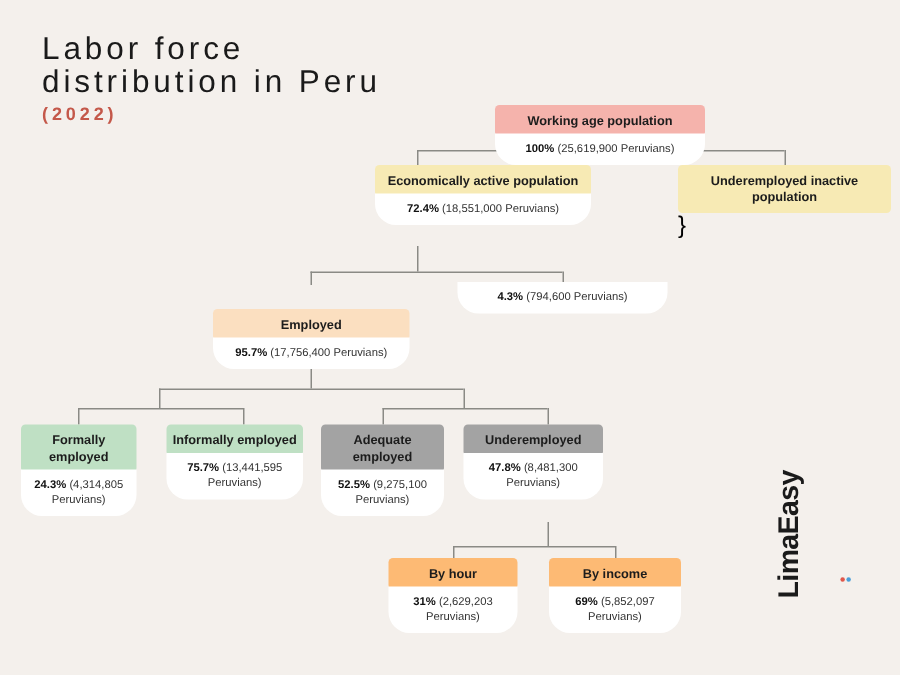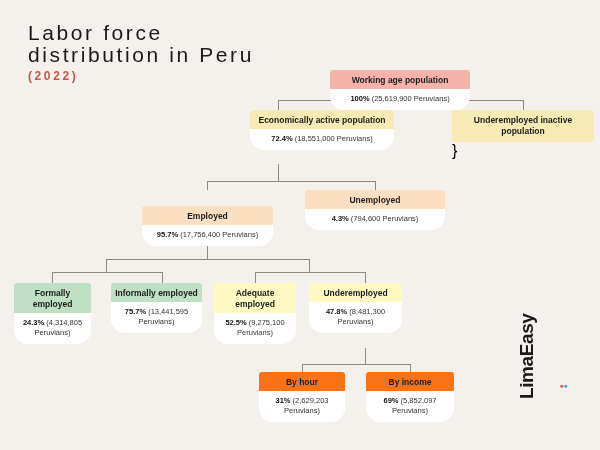--- a/index.html
+++ b/index.html
@@ -49,22 +49,22 @@
     padding:5px 5px 6px 5px;
     line-height:10px;
     margin-top:-2px;
   }
   .node-body b { color:#111111; font-weight:bold; }
 
   .c-pink   { background:#f5b3ac; }
   .c-yellow { background:#f7eab4; }
   .c-orange { background:#fbdfc0; }
   .c-green  { background:#bfe0c4; }
-  .c-teal   { background:#fef9c3; }
-  .c-purple { background:#f97316; }
+  .c-teal   { background:#a3a3a3; }
+  .c-purple { background:#fdba74; }
 
   
   .ln { position:absolute; background:#8a8a85; }
   .lnv { width:1px; }
   .lnh { height:1px; }
 
   
   .logo-wrap {
     position:absolute;
     left:520px; top:355px;
@@ -147,21 +147,20 @@
 
 <div class="node" style="left:142px; top:206px; width:131px;">
   <div class="node-head c-orange">Employed</div>
   <div class="node-body">
     <b>95.7%</b> 
     <span>(17,756,400 Peruvians)</span>
   </div>
 </div>
 
 <div class="node" style="left:305px; top:190px; width:140px;">
-  <div class="node-head c-orange">Unemployed</div>
   <div class="node-body">
     <b>4.3%</b> 
     <span>(794,600 Peruvians)</span>
   </div>
 </div>
 
 <div class="node" style="left:14px; top:283px; width:77px;">
   <div class="node-head c-green">Formally employed</div>
   <div class="node-body">
     <b>24.3%</b> 

